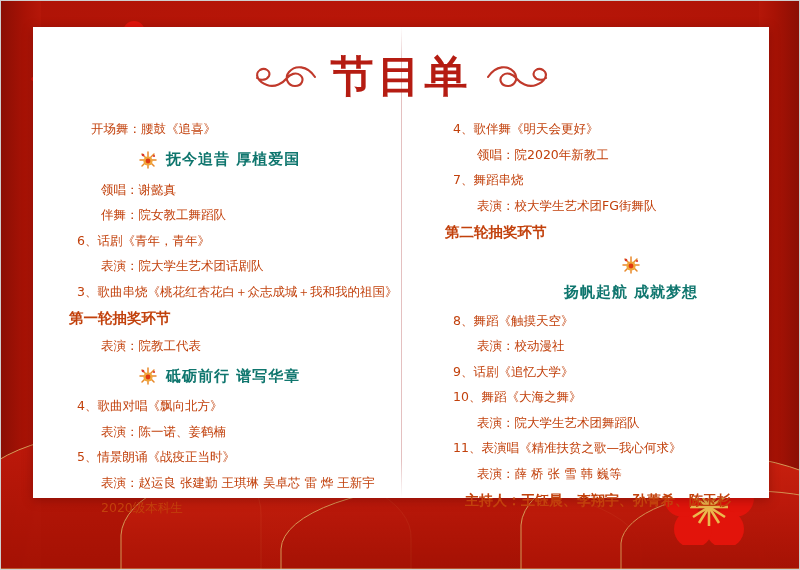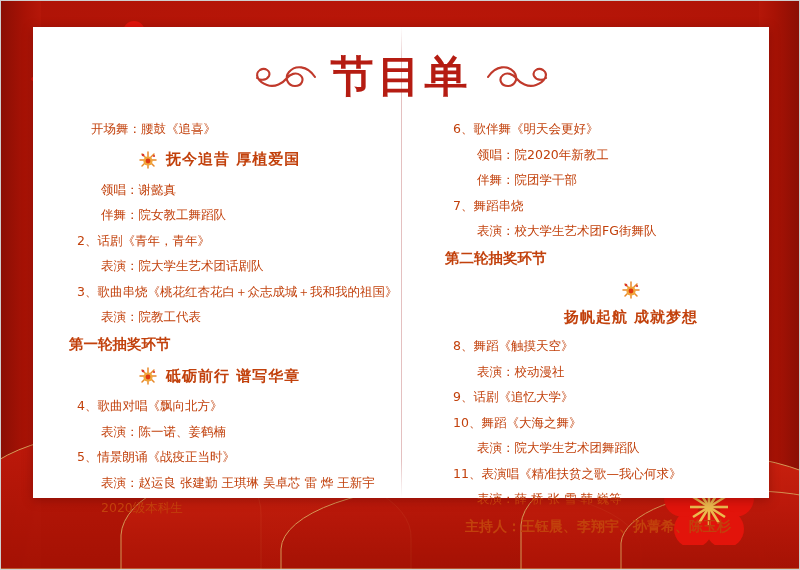--- a/index.html
+++ b/index.html
@@ -88,21 +88,21 @@
   }
 
   .banner{
     display:flex;align-items:center;gap:7px;
     padding-left:78px;
     margin:0 0 13px 0;
   }
   .banner.right-b{padding-left:76px;flex-direction:column;}
   .banner .btxt{
     font-family:"DejaVu Sans","Liberation Sans",sans-serif;
-    font-size:15px;font-weight:700;color:#c2410c;
+    font-size:15px;font-weight:700;color:#0f766e;
     letter-spacing:1px;white-space:nowrap;
   }
   .spark{width:22px;height:22px;flex:none;}
 
   
   .flower{position:absolute;}
 </style>
 </head>
 <body>
 
@@ -289,25 +289,25 @@
               </g>
               <circle cx="11" cy="12" r="4.6" fill="#f0a63a"></circle>
               <circle cx="11" cy="12" r="2.4" fill="#e03a12"></circle>
               <circle cx="6" cy="6" r="1.3" fill="#d9342a"></circle>
               <circle cx="17" cy="7" r="1.1" fill="#d9342a"></circle>
             </svg>
             <span class="btxt">抚今追昔 厚植爱国</span>
           </div>
           <div class="line sub">领唱：谢懿真</div>
           <div class="line sub">伴舞：院女教工舞蹈队</div>
-          <div class="line item">2、话剧《青年，青年》</div>
+          <div class="line item">6、话剧《青年，青年》</div>
           <div class="line sub">表演：院大学生艺术团话剧队</div>
           <div class="line item">3、歌曲串烧《桃花红杏花白＋众志成城＋我和我的祖国》</div>
+          <div class="line round">第一轮抽奖环节</div>
           <div class="line sub">表演：院教工代表</div>
-          <div class="line round">第一轮抽奖环节</div>
           <div class="banner">
             <svg class="spark" viewBox="0 0 22 22">
               <g stroke="#e8892a" stroke-width="1.5" stroke-linecap="round">
                 <line x1="11" y1="11" x2="11" y2="3"></line>
                 <line x1="11" y1="11" x2="17" y2="5"></line>
                 <line x1="11" y1="11" x2="19" y2="11"></line>
                 <line x1="11" y1="11" x2="17" y2="17"></line>
                 <line x1="11" y1="11" x2="11" y2="19"></line>
                 <line x1="11" y1="11" x2="5" y2="17"></line>
                 <line x1="11" y1="11" x2="3" y2="11"></line>
@@ -320,23 +320,22 @@
             </svg>
             <span class="btxt">砥砺前行 谱写华章</span>
           </div>
           <div class="line item">4、歌曲对唱《飘向北方》</div>
           <div class="line sub">表演：陈一诺、姜鹤楠</div>
           <div class="line item">5、情景朗诵《战疫正当时》</div>
           <div class="line sub">表演：赵运良 张建勤 王琪琳 吴卓芯 雷 烨 王新宇</div>
           <div class="line cont">2020级本科生</div>
         </div>
       <div class="col right" id="col-right">
-          <div class="line item">6、歌伴舞《明天会更好》</div>
+          <div class="line item">4、歌伴舞《明天会更好》</div>
           <div class="line sub">领唱：院2020年新教工</div>
-          <div class="line sub">伴舞：院团学干部</div>
           <div class="line item">7、舞蹈串烧</div>
           <div class="line sub">表演：校大学生艺术团FG街舞队</div>
           <div class="line round">第二轮抽奖环节</div>
           <div class="banner right-b">
             <svg class="spark" viewBox="0 0 22 22">
               <g stroke="#e8892a" stroke-width="1.5" stroke-linecap="round">
                 <line x1="11" y1="11" x2="11" y2="3"></line>
                 <line x1="11" y1="11" x2="17" y2="5"></line>
                 <line x1="11" y1="11" x2="19" y2="11"></line>
                 <line x1="11" y1="11" x2="17" y2="17"></line>

